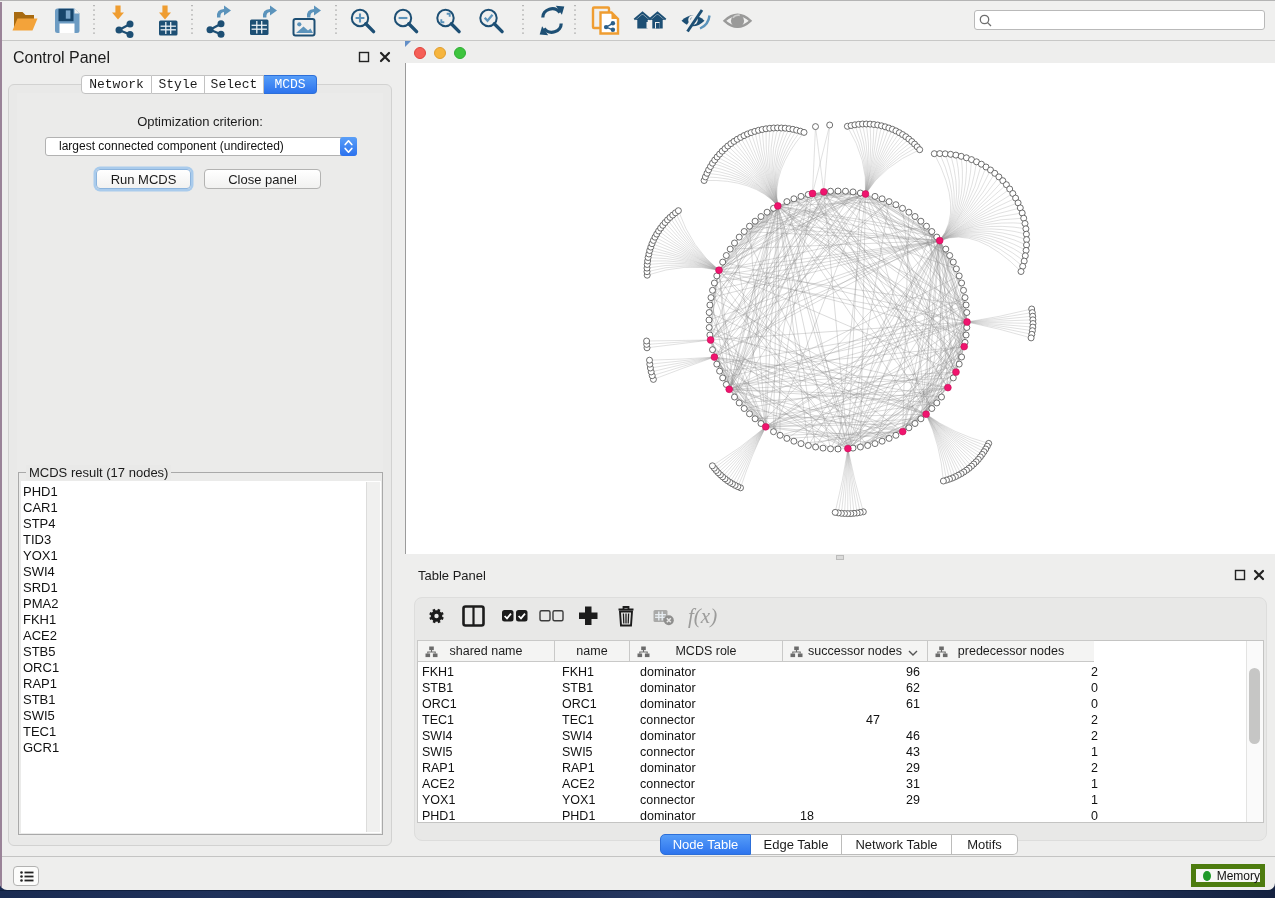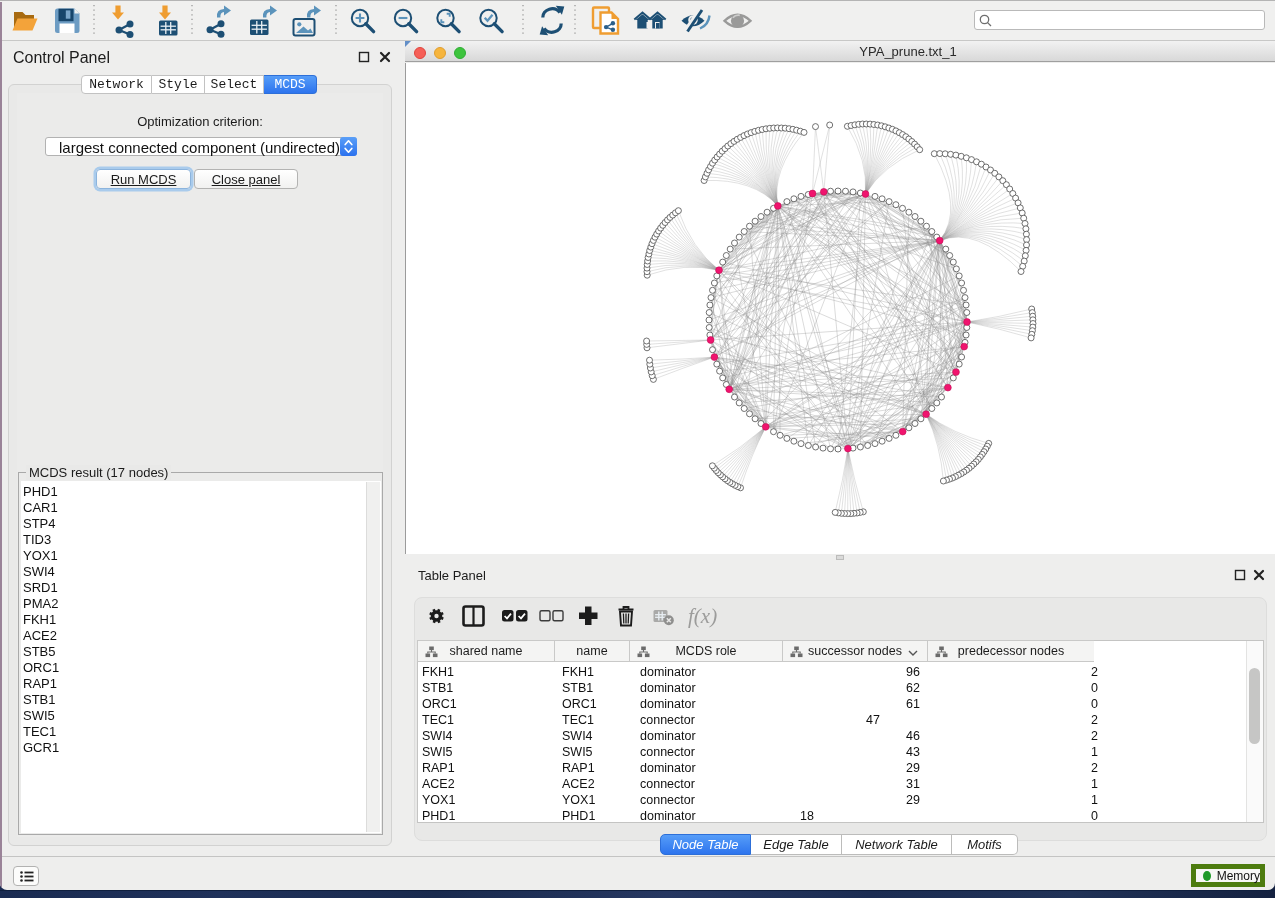--- a/index.html
+++ b/index.html
@@ -24,28 +24,28 @@
     color:#1c1c1c; display:flex; align-items:center; justify-content:center; height:19px;font-family:Liberation Mono, monospace; }
   #cp-tabs .tab.first { border-left:1px solid #c2c2c2; border-radius:4px 0 0 4px; }
   #cp-tabs .tab.sel { background:linear-gradient(#569df8,#2d74ee); color:#fff;
     border-color:#2d6fd8; border-radius:0 4px 4px 0; }
   #cp-body { left:8px; top:84px; width:384px; height:762px; background:#e9e9e8;
     border:1px solid #d2d2d1; border-radius:6px; }
   #cp-inner { left:17px; top:93px; width:366px; height:744px; background:#ebebea; }
   #opt-label { left:0px; top:114px; width:400px; text-align:center; font-size:13px; color:#1b1b1b; }
   #dd { left:45px; top:137px; width:312px; height:19px; background:#fff;
     border:1px solid #b2b2b2; border-radius:3px; }
-  #dd-text { left:59px; top:139px; font-size:15px; color:#111; }
+  #dd-text { left:59px; top:139px; font-size:12px; color:#111; }
   #dd-btn { left:340px; top:137px; width:17px; height:19px;
     background:linear-gradient(#5a9ff8,#2b71ee); border-radius:3px; }
   .btn { position:absolute; height:20px; background:linear-gradient(#ffffff,#f1f1f0);
     border:1px solid #b3b3b2; border-radius:4px; font-size:13px; color:#1b1b1b;
-    display:flex; align-items:center; justify-content:center;text-decoration:underline; }
+    display:flex; align-items:center; justify-content:center; }
   #btn-run { left:96px; top:169px; width:95px; box-shadow:0 0 0 2.5px #a9cbec; border-color:#8cb4dd;}
-  #btn-close { left:194px; top:169px; width:104px; }
+  #btn-close { left:204px; top:169px; width:117px; }
   #fieldset { left:18px; top:472px; width:365px; height:363px; border:1px solid #a9a9a9; }
   #legend { left:26px; top:465px; font-size:13px; color:#1b1b1b; background:#e9e9e8; padding:0 3px; }
   #mcds-list { left:21px; top:481px; width:360px; height:352px; background:#fff;
     font-size:13px; color:#111; line-height:16px; padding:3px 0 0 2px; }
   #mcds-scroll { left:366px; top:482px; width:14px; height:350px; background:#f0f0ef;
     border-left:1px solid #dcdcdb; }
   
   #net-title { left:405px; top:41px; width:870px; height:21px;
     background:linear-gradient(#f2f2f2,#d8d8d8); border-bottom:1px solid #9f9f9f; }
   #net-title .t { position:absolute; left:136px; right:0; top:3px; text-align:center;
@@ -64,21 +64,21 @@
     border:1px solid #c4c4c3; font-size:12.5px; }
   .th { position:absolute; top:640px; height:22px; background:#f4f4f3;
     border:1px solid #c9c9c8; border-right:none; color:#1d1d1d; font-size:12.5px; }
   .th span { position:absolute; top:3px; width:100%; text-align:center; }
   .trow { position:absolute; height:16px; font-size:12.5px; color:#111; }
   #tbl-scroll { left:1246px; top:641px; width:17px; height:181px; background:#fafafa;
     border-left:1px solid #e3e3e2; }
   #tbl-thumb { left:1249px; top:668px; width:11px; height:76px; background:#c6c6c5; border-radius:6px; }
   #bottom-tabs { left:660px; top:834px; height:21px; display:flex; font-size:13px; z-index:5; }
   #bottom-tabs .tab { background:#fff; border:1px solid #bcbcbb; border-left:none;
-    color:#1c1c1c; display:flex; align-items:center; justify-content:center;font-style:italic; }
+    color:#1c1c1c; display:flex; align-items:center; justify-content:center; }
   #bottom-tabs .tab.first { border-left:1px solid #2d6fd8; border-radius:5px 0 0 5px;
     background:linear-gradient(#569df8,#2d74ee); color:#fff; border-color:#2d6fd8; }
   
   #statusline { left:0; top:856px; width:1275px; height:1px; background:#c4c4c3; }
   #stat-left { left:13px; top:866px; width:26px; height:20px; background:#fcfcfb;
     border:1px solid #b2b2b1; border-radius:4px; }
   #memory { left:1191px; top:864px; width:74px; height:23px; background:#f7f7f6;
     border:5px solid #4d7c0f; display:flex; align-items:center; }
   #memory .dot { width:10px; height:10px; border-radius:50%; background:#1f9929;
     margin-left:7px; }
@@ -220,23 +220,20 @@
       <path d="M5.2 11.5 L8.5 15.2 L11.8 11.5" fill="none" stroke="#fff" stroke-width="1.7" stroke-linecap="round" stroke-linejoin="round"></path>
     </svg>
   </div>
   <div class="btn" id="btn-run">Run MCDS</div>
   <div class="btn" id="btn-close">Close panel</div>
   <div class="abs" id="fieldset"></div>
   <div class="abs" id="mcds-list">PHD1<br>CAR1<br>STP4<br>TID3<br>YOX1<br>SWI4<br>SRD1<br>PMA2<br>FKH1<br>ACE2<br>STB5<br>ORC1<br>RAP1<br>STB1<br>SWI5<br>TEC1<br>GCR1</div>
   <div class="abs" id="mcds-scroll"></div>
   <div class="abs" id="legend">MCDS result (17 nodes)</div>
 
-  <div class="abs" id="net-title">
-      <div class="t">YPA_prune.txt_1</div>
-    </div>
   <svg class="abs" style="left:405px;top:41px" width="6" height="6" viewBox="0 0 6 6">
       <path d="M0 0 L6 0 L0 6 Z" fill="#4a7ec0" opacity="0.85"></path>
     </svg>
   <div class="tl" style="left:414px; background:#f55f57; border:0.5px solid #e0443c;"></div>
   <div class="tl" style="left:434px; background:#f6b53e; border:0.5px solid #e09e2f;"></div>
   <div class="tl" style="left:453.5px; background:#3ec43e; border:0.5px solid #2fae34;"></div>
   <div class="abs" id="net-canvas"></div>
   <svg class="abs" style="left:406px;top:63px" width="869" height="491" viewBox="0 0 869 491">
       <g fill="none" stroke="#8b8b8b" stroke-width="0.5" opacity="0.62">
         <path d="M371.8 142.9L320.3 321.5 M371.8 142.9L316.7 199.1 M371.8 142.9L560.1 242.0 M371.8 142.9L409.6 384.0 M371.8 142.9L303.2 249.5 M371.8 142.9L439.5 128.2 M371.8 142.9L343.5 163.2 M371.8 142.9L550.4 205.9 M371.8 142.9L374.1 372.3 M371.8 142.9L560.1 272.0 M371.8 142.9L308.4 220.0 M371.8 142.9L447.0 385.1 M371.8 142.9L338.2 168.5 M371.8 142.9L555.6 294.0 M371.8 142.9L525.8 168.5 M371.8 142.9L483.1 138.6 M371.8 142.9L559.0 279.4 M371.8 142.9L553.2 301.1 M371.8 142.9L338.2 345.5 M371.8 142.9L320.3 192.5 M371.8 142.9L306.5 227.3 M371.8 142.9L454.4 130.0 M371.8 142.9L424.5 128.2 M371.8 142.9L328.5 180.0 M371.8 142.9L525.8 345.5 M371.8 142.9L530.8 174.1 M371.8 142.9L310.8 212.9 M371.8 142.9L402.3 382.5 M371.8 142.9L328.5 334.0 M371.8 142.9L424.5 385.8 M371.8 142.9L310.8 301.1 M371.8 142.9L539.8 186.1 M371.8 142.9L303.9 242.0 M371.8 142.9L514.9 355.8 M371.8 142.9L367.5 368.7 M371.8 142.9L402.3 131.5 M406.5 130.5L560.8 249.5 M406.5 130.5L483.1 138.6 M406.5 130.5L361.1 149.2 M406.5 130.5L530.8 174.1 M406.5 130.5L367.5 368.7 M406.5 130.5L305.0 234.6 M406.5 130.5L525.8 345.5 M406.5 130.5L496.5 145.3 M406.5 130.5L303.9 272.0 M406.5 130.5L555.6 294.0 M417.8 128.8L547.3 314.9 M417.8 128.8L387.9 135.8 M417.8 128.8L447.0 128.9 M417.8 128.8L525.8 345.5 M417.8 128.8L338.2 168.5 M417.8 128.8L380.9 138.6 M417.8 128.8L454.4 130.0 M417.8 128.8L328.5 334.0 M417.8 128.8L543.7 192.5 M313.0 207.2L367.5 145.3 M313.0 207.2L328.5 334.0 M313.0 207.2L454.4 130.0 M313.0 207.2L303.9 272.0 M313.0 207.2L560.1 272.0 M313.0 207.2L424.5 128.2 M313.0 207.2L303.0 257.0 M313.0 207.2L380.9 138.6 M313.0 207.2L333.2 174.1 M313.0 207.2L355.0 153.5 M313.0 207.2L483.1 375.4 M313.0 207.2L361.1 149.2 M313.0 207.2L560.1 242.0 M313.0 207.2L461.7 382.5 M313.0 207.2L303.2 249.5 M313.0 207.2L520.5 163.2 M459.5 131.0L367.5 368.7 M459.5 131.0L343.5 163.2 M459.5 131.0L328.5 334.0 M459.5 131.0L395.0 133.4 M459.5 131.0L338.2 168.5 M459.5 131.0L525.8 168.5 M459.5 131.0L555.6 220.0 M459.5 131.0L316.7 199.1 M459.5 131.0L432.0 386.0 M459.5 131.0L454.4 384.0 M459.5 131.0L320.3 321.5 M459.5 131.0L324.2 186.1 M459.5 131.0L547.3 199.1 M459.5 131.0L530.8 174.1 M459.5 131.0L333.2 174.1 M459.5 131.0L560.8 264.5 M459.5 131.0L402.3 131.5 M459.5 131.0L560.8 249.5 M459.5 131.0L496.5 145.3 M459.5 131.0L560.1 242.0 M533.7 177.6L557.5 227.3 M533.7 177.6L502.9 149.2 M533.7 177.6L514.9 355.8 M533.7 177.6L476.1 135.8 M533.7 177.6L303.0 257.0 M533.7 177.6L553.2 301.1 M533.7 177.6L535.5 334.0 M533.7 177.6L559.0 234.6 M533.7 177.6L338.2 168.5 M533.7 177.6L560.8 264.5 M533.7 177.6L355.0 360.5 M533.7 177.6L560.8 249.5 M533.7 177.6L402.3 382.5 M533.7 177.6L439.5 128.2 M533.7 177.6L424.5 385.8 M533.7 177.6L343.5 163.2 M533.7 177.6L306.5 227.3 M533.7 177.6L502.9 364.8 M533.7 177.6L496.5 145.3 M533.7 177.6L555.6 220.0 M533.7 177.6L324.2 186.1 M533.7 177.6L349.1 158.2 M533.7 177.6L547.3 314.9 M533.7 177.6L305.0 234.6 M533.7 177.6L424.5 128.2 M533.7 177.6L550.4 205.9 M533.7 177.6L469.0 380.6 M533.7 177.6L553.2 212.9 M533.7 177.6L395.0 380.6 M533.7 177.6L447.0 385.1 M533.7 177.6L303.2 264.5 M533.7 177.6L469.0 133.4 M533.7 177.6L555.6 294.0 M533.7 177.6L409.6 384.0 M533.7 177.6L432.0 386.0 M533.7 177.6L560.1 272.0 M533.7 177.6L308.4 220.0 M533.7 177.6L310.8 212.9 M561.0 259.0L333.2 339.9 M561.0 259.0L535.5 334.0 M561.0 259.0L489.9 141.7 M561.0 259.0L361.1 149.2 M561.0 259.0L557.5 227.3 M561.0 259.0L525.8 345.5 M561.0 259.0L310.8 212.9 M561.0 259.0L424.5 128.2 M561.0 259.0L310.8 301.1 M561.0 259.0L316.7 199.1 M561.0 259.0L553.2 212.9 M561.0 259.0L387.9 135.8 M561.0 259.0L432.0 386.0 M561.0 259.0L509.0 360.5 M561.0 259.0L555.6 294.0 M561.0 259.0L461.7 382.5 M561.0 259.0L380.9 375.4 M561.0 259.0L520.5 163.2 M561.0 259.0L395.0 133.4 M561.0 259.0L530.8 174.1 M561.0 259.0L509.0 153.5 M561.0 259.0L316.7 314.9 M558.2 283.6L313.6 308.1 M558.2 283.6L509.0 360.5 M558.2 283.6L560.8 249.5 M558.2 283.6L476.1 378.2 M558.2 283.6L447.0 128.9 M558.2 283.6L514.9 158.2 M558.2 283.6L461.7 382.5 M558.2 283.6L387.9 135.8 M558.2 283.6L547.3 314.9 M550.0 309.1L476.1 135.8 M550.0 309.1L320.3 321.5 M550.0 309.1L469.0 133.4 M550.0 309.1L560.8 249.5 M550.0 309.1L559.0 234.6 M550.0 309.1L387.9 135.8 M550.0 309.1L454.4 384.0 M550.0 309.1L509.0 360.5 M550.0 309.1L525.8 168.5 M550.0 309.1L338.2 345.5 M541.9 324.6L559.0 279.4 M541.9 324.6L502.9 364.8 M541.9 324.6L530.8 174.1 M541.9 324.6L483.1 375.4 M541.9 324.6L424.5 385.8 M541.9 324.6L349.1 355.8 M541.9 324.6L374.1 372.3 M541.9 324.6L303.9 272.0 M541.9 324.6L333.2 339.9 M520.1 351.2L303.2 264.5 M520.1 351.2L305.0 234.6 M520.1 351.2L553.2 212.9 M520.1 351.2L454.4 384.0 M520.1 351.2L306.5 286.7 M520.1 351.2L525.8 168.5 M520.1 351.2L547.3 314.9 M520.1 351.2L559.0 279.4 M520.1 351.2L543.7 192.5 M520.1 351.2L496.5 145.3 M520.1 351.2L402.3 382.5 M520.1 351.2L559.0 234.6 M520.1 351.2L349.1 355.8 M520.1 351.2L303.2 249.5 M520.1 351.2L560.8 249.5 M520.1 351.2L424.5 385.8 M496.7 368.6L306.5 227.3 M496.7 368.6L374.1 372.3 M496.7 368.6L338.2 345.5 M496.7 368.6L547.3 314.9 M496.7 368.6L560.8 264.5 M496.7 368.6L395.0 380.6 M496.7 368.6L560.1 272.0 M496.7 368.6L560.8 249.5 M496.7 368.6L543.7 192.5 M496.7 368.6L380.9 375.4 M496.7 368.6L469.0 380.6 M496.7 368.6L535.5 334.0 M496.7 368.6L525.8 345.5 M496.7 368.6L502.9 149.2 M323.2 326.3L424.5 128.2 M323.2 326.3L380.9 375.4 M323.2 326.3L310.8 301.1 M323.2 326.3L553.2 212.9 M323.2 326.3L367.5 145.3 M323.2 326.3L560.1 242.0 M323.2 326.3L343.5 350.8 M323.2 326.3L306.5 286.7 M323.2 326.3L483.1 375.4 M323.2 326.3L395.0 133.4 M323.2 326.3L303.9 272.0 M323.2 326.3L535.5 334.0 M323.2 326.3L447.0 128.9 M323.2 326.3L355.0 360.5 M323.2 326.3L305.0 234.6 M323.2 326.3L559.0 234.6 M323.2 326.3L530.8 339.9 M323.2 326.3L387.9 135.8 M323.2 326.3L454.4 130.0 M323.2 326.3L547.3 314.9 M359.7 363.8L483.1 375.4 M359.7 363.8L509.0 360.5 M359.7 363.8L402.3 131.5 M359.7 363.8L328.5 334.0 M359.7 363.8L328.5 180.0 M359.7 363.8L555.6 294.0 M359.7 363.8L361.1 149.2 M359.7 363.8L310.8 301.1 M359.7 363.8L514.9 355.8 M359.7 363.8L303.2 249.5 M359.7 363.8L560.1 242.0 M359.7 363.8L555.6 220.0 M359.7 363.8L303.9 242.0 M359.7 363.8L469.0 380.6 M359.7 363.8L559.0 234.6 M359.7 363.8L316.7 314.9 M359.7 363.8L306.5 286.7 M359.7 363.8L553.2 301.1 M359.7 363.8L338.2 345.5 M359.7 363.8L306.5 227.3 M359.7 363.8L343.5 163.2 M359.7 363.8L395.0 380.6 M359.7 363.8L530.8 339.9 M359.7 363.8L559.0 279.4 M441.9 385.6L553.2 212.9 M441.9 385.6L514.9 355.8 M441.9 385.6L502.9 364.8 M441.9 385.6L310.8 301.1 M441.9 385.6L316.7 314.9 M441.9 385.6L380.9 138.6 M441.9 385.6L559.0 279.4 M441.9 385.6L509.0 153.5 M441.9 385.6L338.2 168.5 M441.9 385.6L553.2 301.1 M441.9 385.6L483.1 138.6 M441.9 385.6L525.8 168.5 M441.9 385.6L402.3 382.5 M441.9 385.6L476.1 378.2 M441.9 385.6L560.1 272.0 M441.9 385.6L454.4 130.0 M441.9 385.6L310.8 212.9 M441.9 385.6L539.8 186.1 M441.9 385.6L328.5 334.0 M441.9 385.6L303.2 264.5 M441.9 385.6L308.4 220.0 M441.9 385.6L557.5 227.3 M304.6 277.0L328.5 334.0 M304.6 277.0L313.6 308.1 M304.6 277.0L447.0 385.1 M304.6 277.0L310.8 212.9 M304.6 277.0L483.1 375.4 M304.6 277.0L439.5 128.2 M304.6 277.0L483.1 138.6 M304.6 277.0L432.0 128.0 M304.6 277.0L349.1 158.2 M304.6 277.0L424.5 128.2 M308.4 294.1L535.5 334.0 M308.4 294.1L338.2 345.5 M308.4 294.1L447.0 128.9 M308.4 294.1L355.0 360.5 M308.4 294.1L424.5 128.2 M308.4 294.1L525.8 168.5 M308.4 294.1L424.5 385.8 M308.4 294.1L320.3 321.5 M308.4 294.1L367.5 368.7 M308.4 294.1L303.2 249.5 M308.4 294.1L483.1 138.6 M308.4 294.1L530.8 174.1 M371.8 142.9L417.8 128.8 M371.8 142.9L313.0 207.2 M371.8 142.9L550.0 309.1 M371.8 142.9L323.2 326.3 M371.8 142.9L359.7 363.8 M371.8 142.9L441.9 385.6 M406.5 130.5L417.8 128.8 M406.5 130.5L459.5 131.0 M406.5 130.5L541.9 324.6 M406.5 130.5L520.1 351.2 M406.5 130.5L323.2 326.3 M417.8 128.8L313.0 207.2 M417.8 128.8L459.5 131.0 M417.8 128.8L533.7 177.6 M417.8 128.8L541.9 324.6 M417.8 128.8L323.2 326.3 M417.8 128.8L441.9 385.6 M313.0 207.2L459.5 131.0 M313.0 207.2L533.7 177.6 M313.0 207.2L550.0 309.1 M313.0 207.2L323.2 326.3 M459.5 131.0L533.7 177.6 M459.5 131.0L550.0 309.1 M459.5 131.0L520.1 351.2 M459.5 131.0L304.6 277.0 M533.7 177.6L561.0 259.0 M533.7 177.6L520.1 351.2 M533.7 177.6L496.7 368.6 M533.7 177.6L304.6 277.0 M561.0 259.0L558.2 283.6 M561.0 259.0L496.7 368.6 M561.0 259.0L323.2 326.3 M561.0 259.0L304.6 277.0 M558.2 283.6L550.0 309.1 M558.2 283.6L323.2 326.3 M550.0 309.1L541.9 324.6 M550.0 309.1L441.9 385.6 M541.9 324.6L496.7 368.6 M541.9 324.6L359.7 363.8 M541.9 324.6L308.4 294.1 M520.1 351.2L308.4 294.1 M496.7 368.6L323.2 326.3 M496.7 368.6L308.4 294.1 M323.2 326.3L359.7 363.8 M359.7 363.8L304.6 277.0 M359.7 363.8L308.4 294.1 M304.6 277.0L308.4 294.1"></path>

